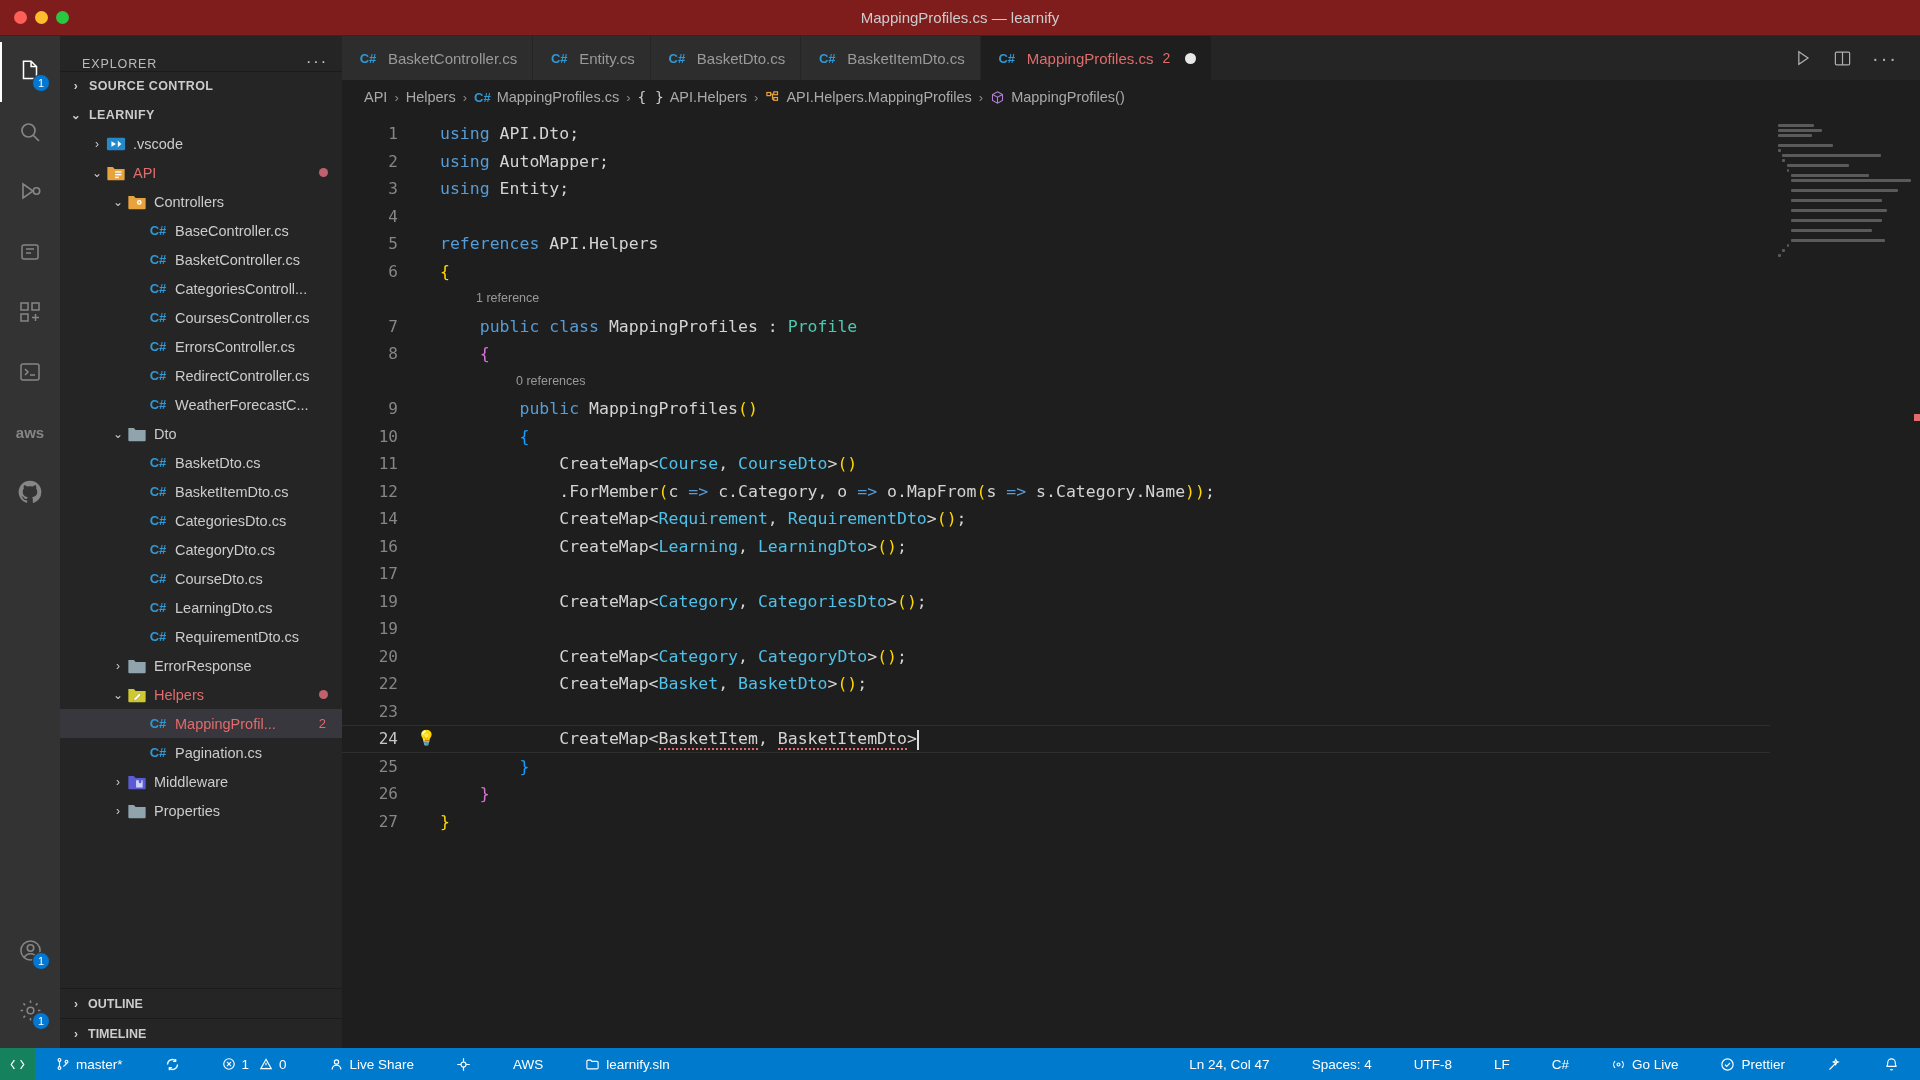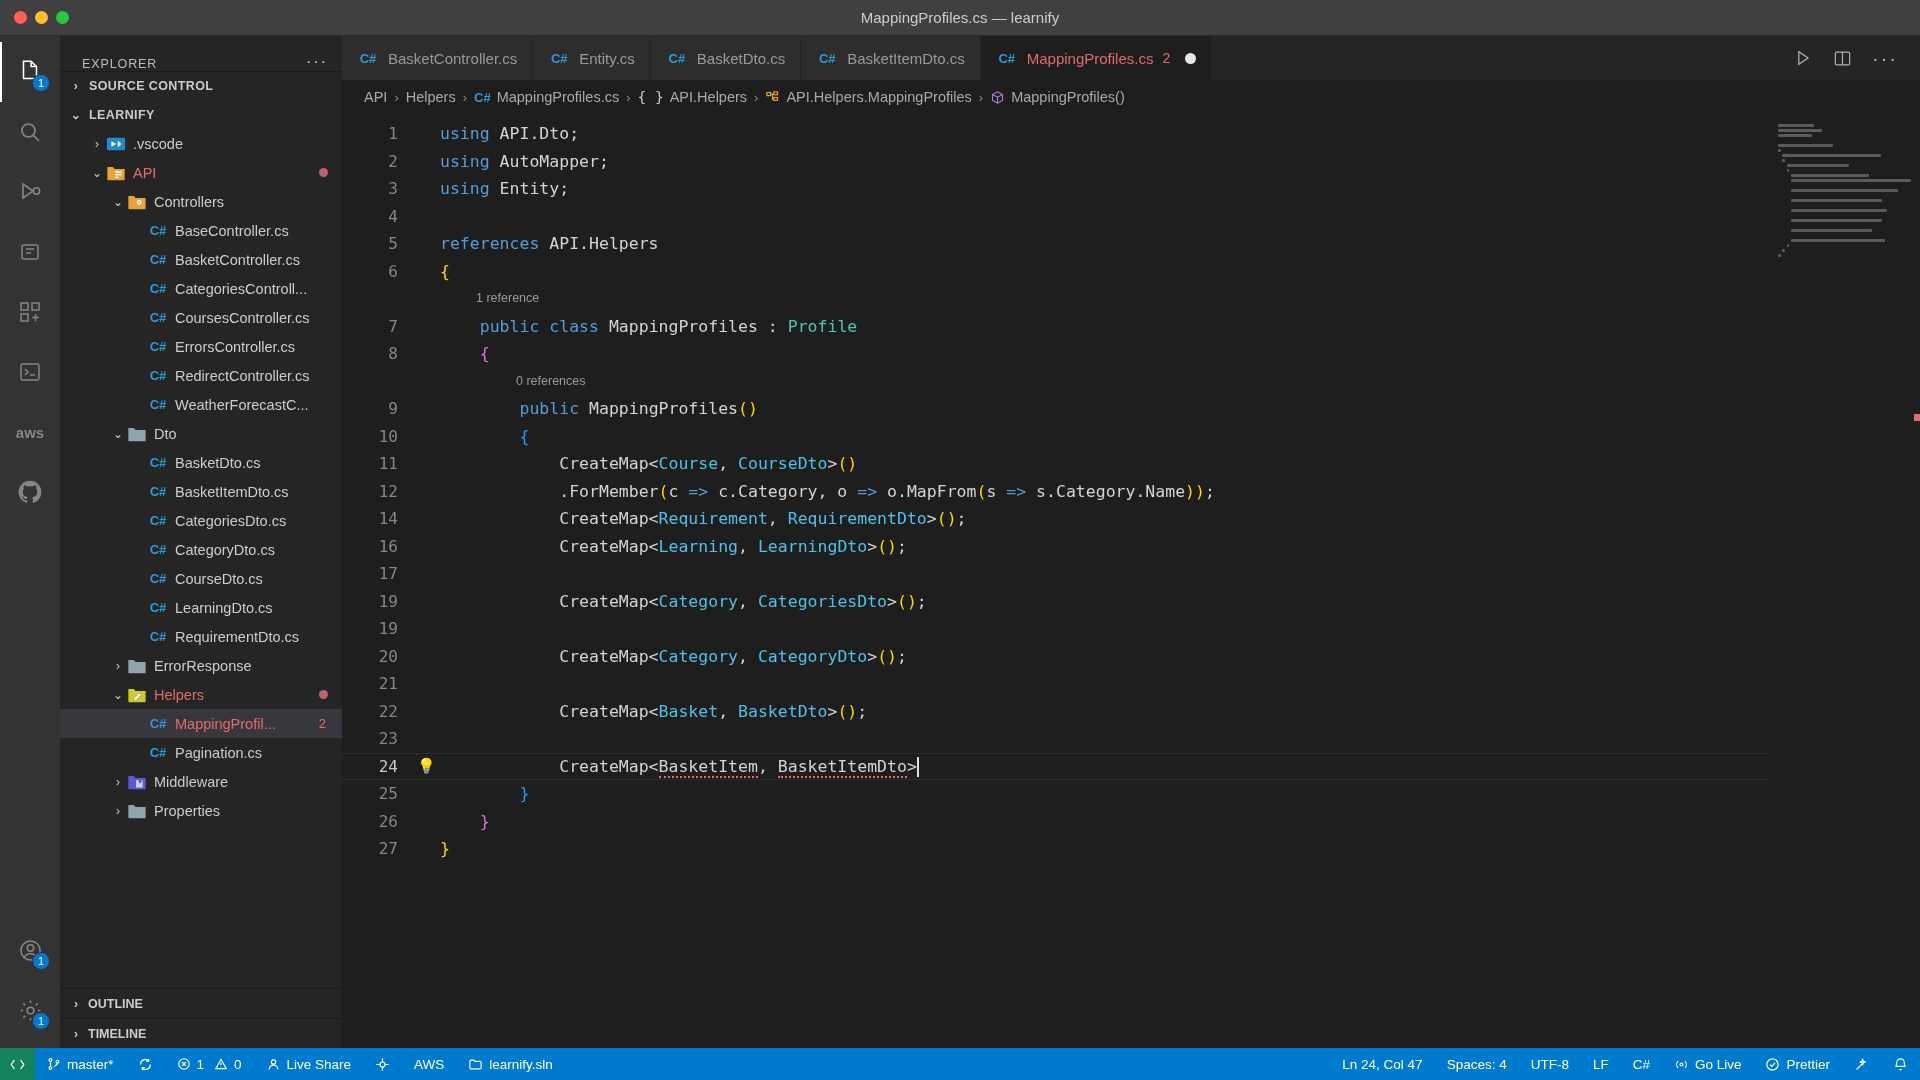--- a/index.html
+++ b/index.html
@@ -6,21 +6,21 @@
   html, body {
     width: 1920px; height: 1080px;
     background: #1e1e1e;
     font-family: "Liberation Sans", sans-serif;
     overflow: hidden;
   }
   .window { width: 1920px; height: 1080px; display: flex; flex-direction: column; background:#1e1e1e; }
 
   
   .titlebar {
-    height: 36px; background: #404040; display: flex; align-items: center;
+    height: 36px; background: #7f1d1d; display: flex; align-items: center;
     position: relative; flex: 0 0 36px; border-bottom: 1px solid #2a2a2b;
   }
   .traffic { display: flex; gap: 8px; padding-left: 14px; align-items: center; }
   .dot { width: 13px; height: 13px; border-radius: 50%; }
   .dot.red { background: #ff5f57; }
   .dot.yellow { background: #febc2e; }
   .dot.green { background: #28c840; }
   .title-text {
     position: absolute; left: 0; right: 0; text-align: center;
     font-size: 15px; color: #cccccc; pointer-events: none;
@@ -132,21 +132,21 @@
   .minimap { width: 150px; flex: 0 0 150px; position: relative; background: #1e1e1e; padding-top: 8px; }
   .mm-line { height: 3px; margin: 2px 0 2px 8px; border-radius: 1px; }
   .mm-cursor { position:absolute; right:0; width:6px; height:7px; background:#e06c6c; }
 
   
   .statusbar {
     height: 32px; flex: 0 0 32px; background: #007acc; display: flex; align-items: center;
     color: #ffffff; font-size: 13.5px; justify-content: space-between;
   }
   .sb-left, .sb-right { display: flex; align-items: center; height: 100%; }
-  .sb-cell { display: flex; align-items: center; gap: 6px; padding: 0 12px; height: 100%; }
+  .sb-cell { display: flex; align-items: center; gap: 6px; padding: 0 21px; height: 100%; }
   .sb-cell.remote { background: #16825d; padding: 0 10px; }
   svg { display:block; }
 </style>
 </head>
 <body>
 
 <div class="window">
 
   <div class="titlebar">
     <div class="traffic">
@@ -614,21 +614,20 @@
               <div class="cline"><span class="gutter">9</span><span class="lamp"></span><span class="codetext">        <span class="kw">public</span> MappingProfiles<span class="br-y">(</span><span class="br-y">)</span></span></div>
               <div class="cline"><span class="gutter">10</span><span class="lamp"></span><span class="codetext">        <span class="br-b">{</span></span></div>
               <div class="cline"><span class="gutter">11</span><span class="lamp"></span><span class="codetext">            CreateMap&lt;<span class="cls">Course</span>, <span class="cls">CourseDto</span>&gt;<span class="br-y">(</span><span class="br-y">)</span></span></div>
               <div class="cline"><span class="gutter">12</span><span class="lamp"></span><span class="codetext">            .ForMember<span class="br-y">(</span>c <span class="kw">=&gt;</span> c.Category, o <span class="kw">=&gt;</span> o.MapFrom<span class="br-y">(</span>s <span class="kw">=&gt;</span> s.Category.Name<span class="br-y">)</span><span class="br-y">)</span>;</span></div>
               <div class="cline"><span class="gutter">14</span><span class="lamp"></span><span class="codetext">            CreateMap&lt;<span class="cls">Requirement</span>, <span class="cls">RequirementDto</span>&gt;<span class="br-y">(</span><span class="br-y">)</span>;</span></div>
               <div class="cline"><span class="gutter">16</span><span class="lamp"></span><span class="codetext">            CreateMap&lt;<span class="cls">Learning</span>, <span class="cls">LearningDto</span>&gt;<span class="br-y">(</span><span class="br-y">)</span>;</span></div>
               <div class="cline"><span class="gutter">17</span><span class="lamp"></span><span class="codetext"></span></div>
               <div class="cline"><span class="gutter">19</span><span class="lamp"></span><span class="codetext">            CreateMap&lt;<span class="cls">Category</span>, <span class="cls">CategoriesDto</span>&gt;<span class="br-y">(</span><span class="br-y">)</span>;</span></div>
               <div class="cline"><span class="gutter">19</span><span class="lamp"></span><span class="codetext"></span></div>
               <div class="cline"><span class="gutter">20</span><span class="lamp"></span><span class="codetext">            CreateMap&lt;<span class="cls">Category</span>, <span class="cls">CategoryDto</span>&gt;<span class="br-y">(</span><span class="br-y">)</span>;</span></div>
-              <div class="cline"><span class="gutter">21</span><span class="lamp"></span><span class="codetext"></span></div>
               <div class="cline"><span class="gutter">22</span><span class="lamp"></span><span class="codetext">            CreateMap&lt;<span class="cls">Basket</span>, <span class="cls">BasketDto</span>&gt;<span class="br-y">(</span><span class="br-y">)</span>;</span></div>
               <div class="cline"><span class="gutter">23</span><span class="lamp"></span><span class="codetext"></span></div>
               <div class="cline" style="box-shadow: rgb(46, 46, 46) 0px 1px 0px inset, rgb(46, 46, 46) 0px -1px 0px inset;"><span class="gutter cur">24</span><span class="lamp">💡</span><span class="codetext">            CreateMap&lt;<span class="squiggle">BasketItem</span>, <span class="squiggle">BasketItemDto</span>&gt;<span class="caret"></span></span></div>
               <div class="cline"><span class="gutter">25</span><span class="lamp"></span><span class="codetext">        <span class="br-b">}</span></span></div>
               <div class="cline"><span class="gutter">26</span><span class="lamp"></span><span class="codetext">    <span class="br-p">}</span></span></div>
               <div class="cline"><span class="gutter">27</span><span class="lamp"></span><span class="codetext"><span class="br-y">}</span></span></div>
             </div>
         </div>
         <div class="minimap" id="minimap">
             <div class="mm-line" style="margin-left: 8px; width: 36.4px; background: rgb(90, 90, 90);"></div>

